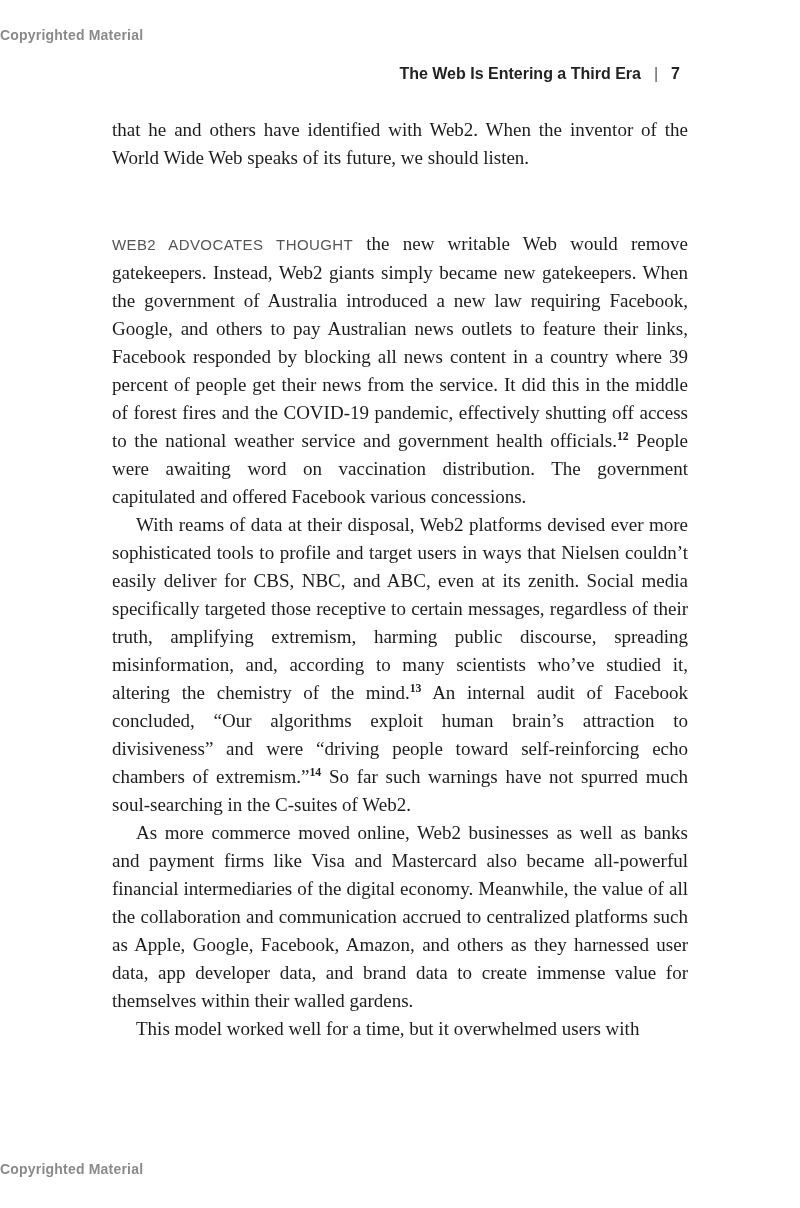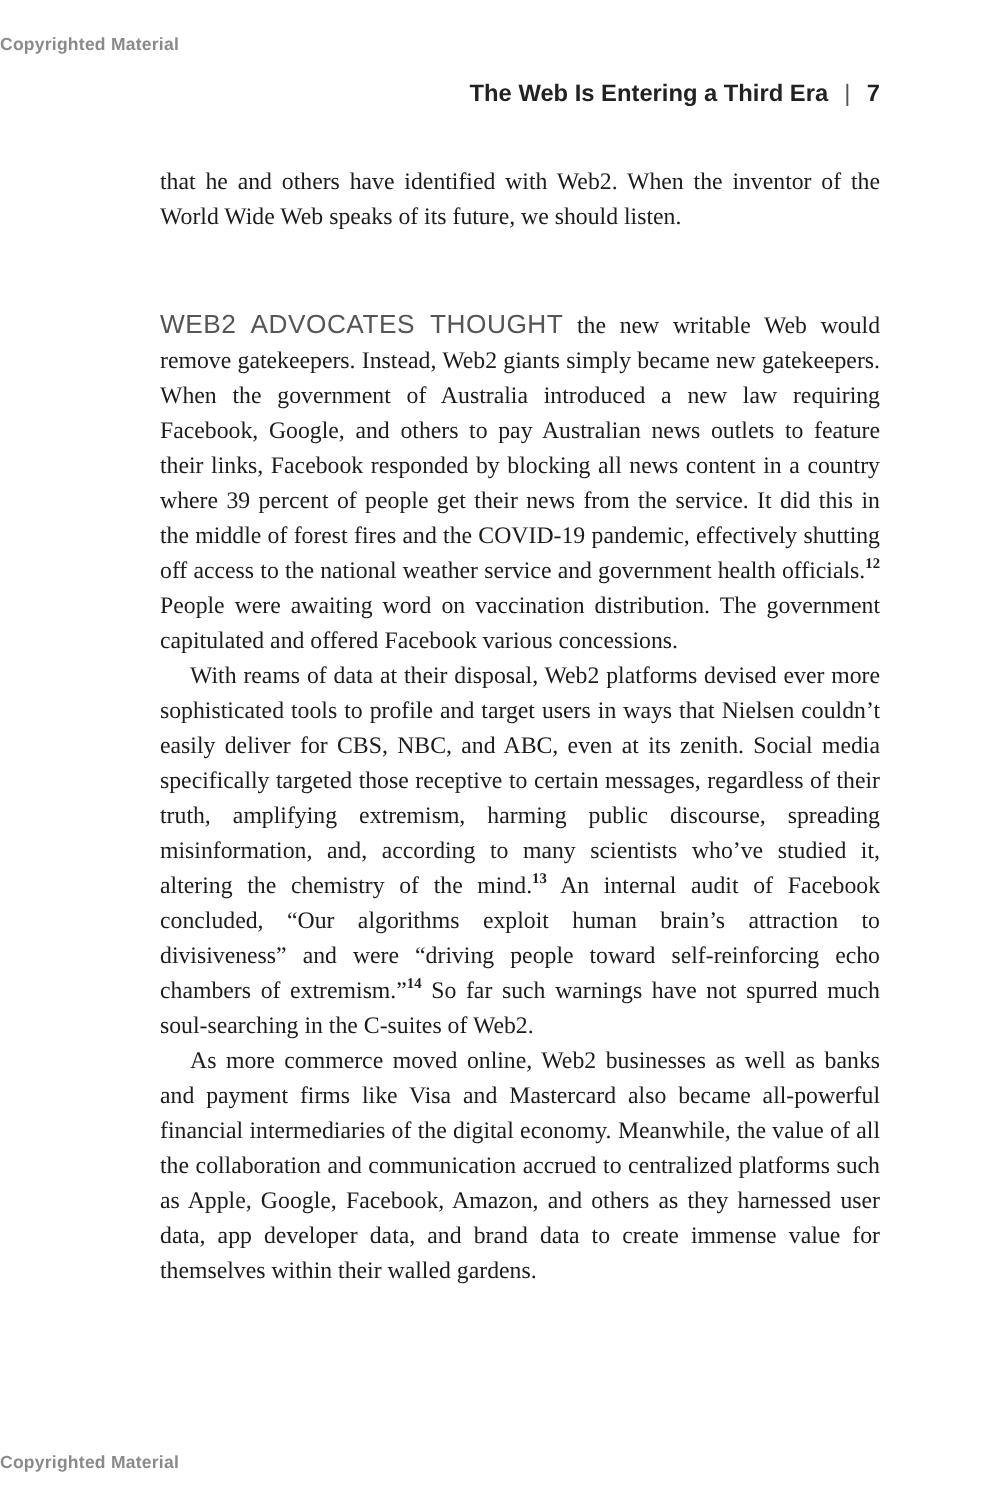--- a/index.html
+++ b/index.html
@@ -24,60 +24,59 @@
     font-weight: bold;
     color: #8a8a8a;
     letter-spacing: 0.2px;
   }
   .notice.top { top: 27px; }
   .notice.bottom { top: 1161px; }
 
   .running-header {
     position: absolute;
     top: 65px;
-    right: 96px;
+    right: 120px;
     font-family: "Liberation Sans", sans-serif;
-    font-size: 19px;
+    font-size: 16px;
     font-weight: bold;
     color: #222222;
     white-space: nowrap;
   }
   .running-header .sep {
     display: inline-block;
     margin: 0 13px;
     font-weight: normal;
     color: #555555;
   }
   .running-header .pagenum {
     font-weight: bold;
   }
 
   .body-text {
     position: absolute;
     top: 116px;
-    left: 128px;
+    left: 112px;
     width: 576px;
     font-size: 19px;
     line-height: 28px;
     text-align: justify;
-    margin-top: 16px;
   }
   .body-text p {
     margin: 0;
     text-indent: 24px;
   }
   .body-text p.no-indent {
     text-indent: 0;
   }
   .body-text p.section-start {
     margin-top: 58px;
   }
   .lead-in {
     font-family: "Liberation Sans", sans-serif;
-    font-size: 21px;
+    font-size: 15px;
     letter-spacing: 0.4px;
     color: #555555;
   }
   sup {
     font-size: 0.62em;
     line-height: 0;
     vertical-align: super;
     font-weight: bold;
   }
 </style>
@@ -95,18 +94,19 @@
   <div class="body-text">
 
     <p class="no-indent">that he and others have identified with Web2. When the inventor of the World Wide Web speaks of its future, we should listen.</p>
 
     <p class="no-indent section-start"><span class="lead-in">WEB2 ADVOCATES THOUGHT</span><span> the new writable Web would remove gatekeepers. Instead, Web2 giants simply became new gatekeepers. When the government of Australia introduced a new law requiring Facebook, Google, and others to pay Australian news outlets to feature their links, Facebook responded by blocking all news content in a country where 39 percent of people get their news from the service. It did this in the middle of forest fires and the COVID-19 pandemic, effectively shutting off access to the national weather service and government health officials.</span><sup>12</sup><span> People were awaiting word on vaccination distribution. The government capitulated and offered Facebook various concessions.</span></p>
 
     <p><span>With reams of data at their disposal, Web2 platforms devised ever more sophisticated tools to profile and target users in ways that Nielsen couldn’t easily deliver for CBS, NBC, and ABC, even at its zenith. Social media specifically targeted those receptive to certain messages, regardless of their truth, amplifying extremism, harming public discourse, spreading misinformation, and, according to many scientists who’ve studied it, altering the chemistry of the mind.</span><sup>13</sup><span> An internal audit of Facebook concluded, “Our algorithms exploit human brain’s attraction to divisiveness” and were “driving people toward self-reinforcing echo chambers of extremism.”</span><sup>14</sup><span> So far such warnings have not spurred much soul-searching in the C-suites of Web2.</span></p>
 
     <p>As more commerce moved online, Web2 businesses as well as banks and payment firms like Visa and Mastercard also became all-powerful financial intermediaries of the digital economy. Meanwhile, the value of all the collaboration and communication accrued to centralized platforms such as Apple, Google, Facebook, Amazon, and others as they harnessed user data, app developer data, and brand data to create immense value for themselves within their walled gardens.</p>
 
+    <p>This model worked well for a time, but it overwhelmed users with</p>
 
   </div>
 
   <div class="notice bottom">Copyrighted Material</div>
 
 </div>
 
 </body></html>

